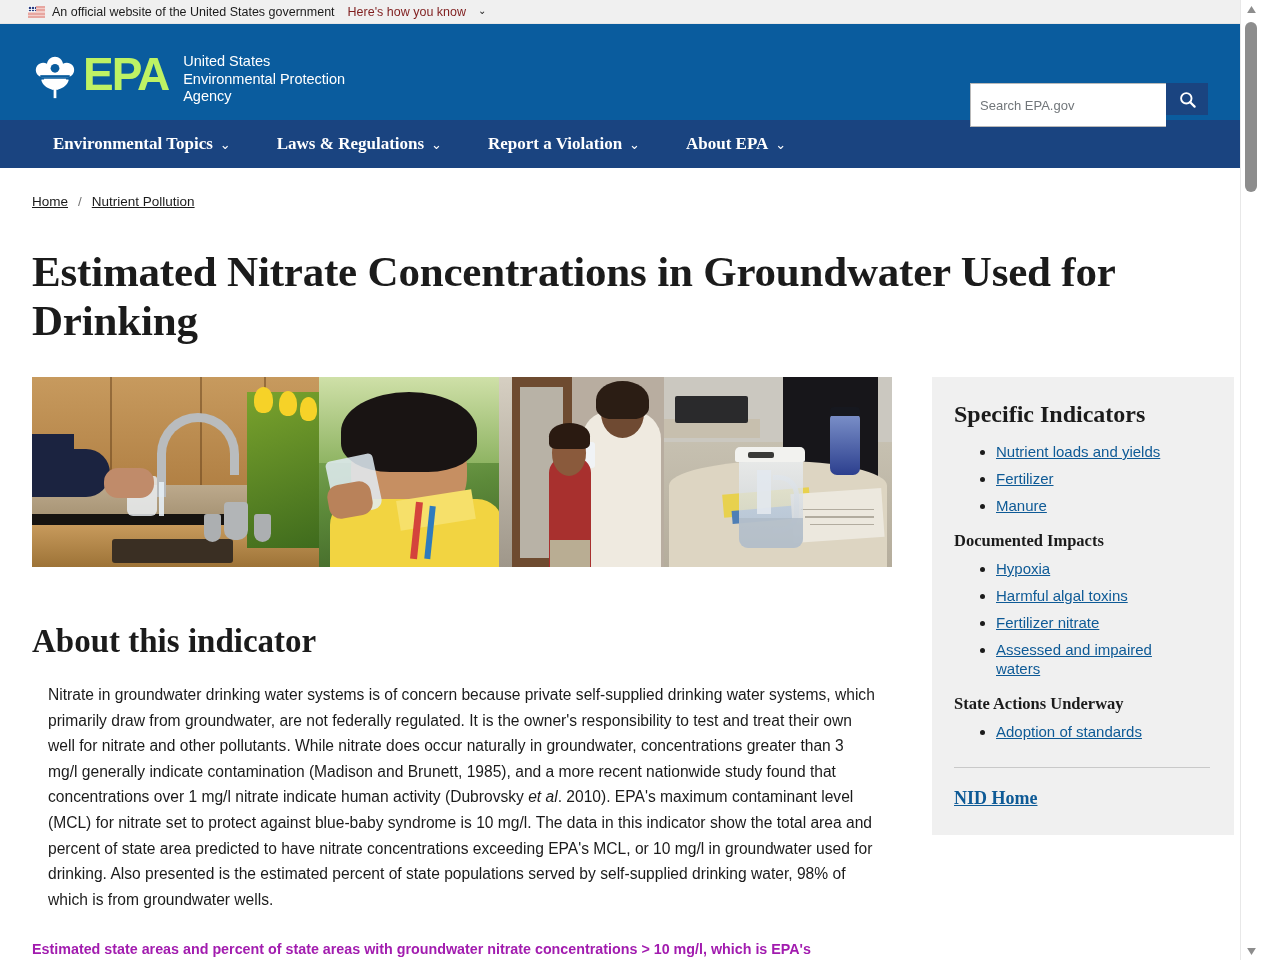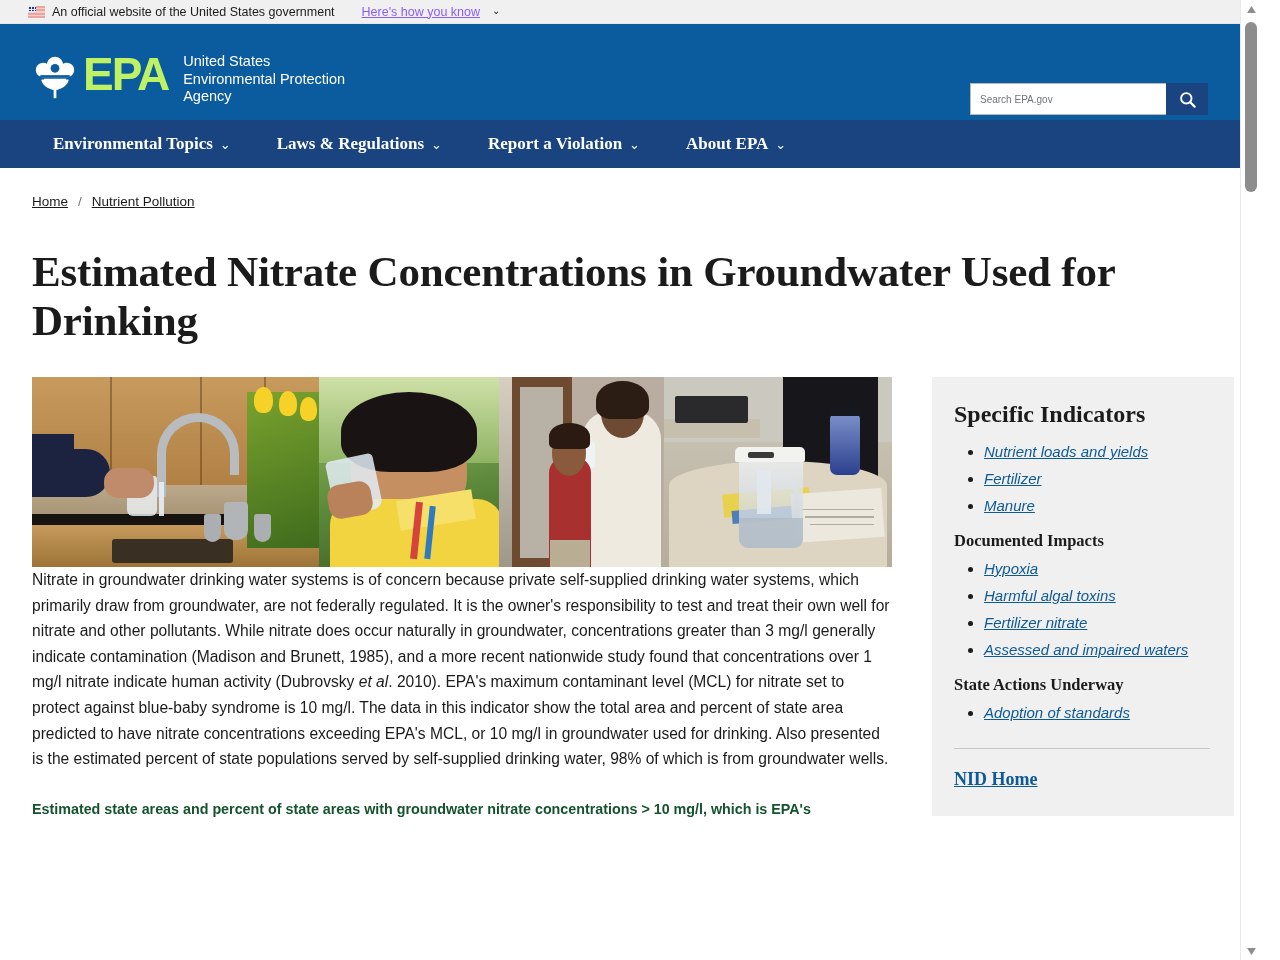--- a/index.html
+++ b/index.html
@@ -21,39 +21,39 @@
   .flag { width:17px; height:12px; position:relative; display:inline-block; flex:none; }
   .flag .stripes { position:absolute; inset:0; background:
       repeating-linear-gradient(to bottom,#e7a6a0 0,#e7a6a0 1.7px,#f3cdc9 1.7px,#f3cdc9 3.4px); }
   .flag .canton { position:absolute; left:0; top:0; width:8px; height:6.8px;
       background:#2a3d82;
       background-image:
         repeating-linear-gradient(to right, rgba(255,255,255,.85) 0 .7px, transparent .7px 1.6px),
         repeating-linear-gradient(to bottom, rgba(255,255,255,.85) 0 .7px, transparent .7px 1.7px);
   }
   .banner-text { white-space:nowrap; }
-  .banner-link { color:#8b5cf6; text-decoration:underline; margin-left:20px; cursor:pointer; }
+  .banner-link { color:#7f1d1d; margin-left:6px; cursor:pointer; }
   .banner-caret { display:inline-block; margin-left:5px; font-size:10px; transform:translateY(-1px); }
 
   
   .epa-header { background:#0a5c9e; height:96px; position:relative; }
   .logo-wrap { position:absolute; left:32px; top:27px; display:flex; align-items:flex-start; gap:9px; }
   .seal { width:46px; height:46px; flex:none; margin-top:3px; }
   .epa-word {
     font-family:"Liberation Sans", sans-serif;
     font-weight:bold; font-size:46px; letter-spacing:-2px; color:#bef264;
     line-height:46px; margin-left:-4px;
   }
   .epa-sub {
     color:#fff; font-size:14.5px; line-height:17.5px; padding-top:2px; margin-left:6px;
   }
   .search-box { position:absolute; right:52px; top:59px; display:flex; height:32px; }
   .search-input {
-    width:196px; height:32px; border:1px solid #b9b9b9; border-right:none; outline:none;
-    font-size:10px; padding:0 9px; color:#1b1b1b; background:#fff;
+    width:196px; height:44px; border:1px solid #b9b9b9; border-right:none; outline:none;
+    font-size:13px; padding:0 9px; color:#1b1b1b; background:#fff;
     font-family:"Liberation Sans", sans-serif;
   }
   .search-input::placeholder { color:#71767a; }
   .search-btn {
     width:42px; height:32px; background:#1a4480; border:none; cursor:pointer;
     display:flex; align-items:center; justify-content:center;
   }
 
   
   .main-nav { background:#1a4480; height:48px; display:flex; align-items:center; padding-left:53px; }
@@ -161,31 +161,31 @@
   .p4-bottle { position:absolute; right:14%; top:20%; width:30px; height:60px; background:linear-gradient(180deg,#7a8fc8,#2c3f8e); border-radius:4px 4px 7px 7px; }
   .p4-bcap { position:absolute; right:14%; top:16%; width:30px; height:9px; background:#16181f; border-radius:4px 4px 0 0; }
   .p4-yellow { position:absolute; left:26%; bottom:28%; width:38%; height:12%; background:#e8d14e; transform:rotate(-5deg); }
   .p4-blue { position:absolute; left:30%; bottom:24%; width:30%; height:7%; background:#4f7fb5; transform:rotate(-5deg); }
 
   
   .h2-title {
     font-family:"Liberation Serif", serif; font-weight:bold; font-size:33px;
     color:#1b1b1b; margin:56px 0 22px 0;
   }
-  .body-p { font-size:15.6px; line-height:25.6px; color:#1b1b1b; max-width:862px; margin:0; }
-  .body-bold { font-size:14.3px; line-height:23px; font-weight:bold; color:#14532d; max-width:862px; margin:26px 0 0 0; }
+  .body-p { font-size:15.6px; line-height:25.6px; color:#1b1b1b; max-width:862px; margin:16px; }
+  .body-bold { font-size:14.3px; line-height:23px; font-weight:bold; color:#a21caf; max-width:862px; margin:26px 0 0 0; }
   .body-p i { font-style:italic; }
 
   
   .sidebar { background:#f0f0f0; padding:24px 24px 26px 22px; width:302px; }
   .side-h2 { font-family:"Liberation Serif", serif; font-weight:bold; font-size:24px; margin:0 0 14px 0; color:#1b1b1b; }
   .side-h3 { font-family:"Liberation Serif", serif; font-weight:bold; font-size:16.5px; margin:16px 0 6px 0; color:#1b1b1b; }
   .side-h3.first { margin-top:0; }
   .side-list { margin:0; padding-left:26px; }
-  .side-list li { margin:8px 4px; font-size:15px; line-height:19px;font-style:italic; }
+  .side-list li { margin:8px 16px; font-size:15px; line-height:19px; }
   .side-list li::marker { color:#1b1b1b; }
   .side-link { color:#0e5a96; text-decoration:underline; cursor:pointer; }
   .side-hr { border:none; border-top:1px solid #c9c9c9; margin:26px 0 20px 0; }
   .nid-home { font-family:"Liberation Serif", serif; font-weight:bold; font-size:18px;
     color:#0e5a96; text-decoration:underline; cursor:pointer; display:inline-block; }
 
   
   .scrollbar { position:absolute; right:0; top:0; width:20px; height:960px; background:#fff; border-left:1px solid #e8e8e8; }
   .sb-arrow { width:20px; height:18px; display:flex; align-items:center; justify-content:center; }
   .sb-track { position:absolute; top:18px; bottom:18px; left:0; width:20px; }
@@ -340,20 +340,21 @@
           <div class="p4-bcap"></div>
           <div class="p4-handle"></div>
           <div class="p4-jug"></div>
           <div class="p4-water"></div>
           <div class="p4-funnel"></div>
           <div class="p4-lid"></div>
           <div class="p4-lidslot"></div>
         </div>
       </div>
 
+      <h2 class="h2-title">About this indicator</h2>
 
       <p class="body-p"><span>Nitrate in groundwater drinking water systems is of concern because private self-supplied drinking water systems, which primarily draw from groundwater, are not federally regulated. It is the owner's responsibility to test and treat their own well for nitrate and other pollutants. While nitrate does occur naturally in groundwater, concentrations greater than 3 mg/l generally indicate contamination (Madison and Brunett, 1985), and a more recent nationwide study found that concentrations over 1 mg/l nitrate indicate human activity (Dubrovsky </span><i>et al</i><span>. 2010). EPA's maximum contaminant level (MCL) for nitrate set to protect against blue-baby syndrome is 10 mg/l. The data in this indicator show the total area and percent of state area predicted to have nitrate concentrations exceeding EPA's MCL, or 10 mg/l in groundwater used for drinking. Also presented is the estimated percent of state populations served by self-supplied drinking water, 98% of which is from groundwater wells.</span></p>
 
       <p class="body-bold">Estimated state areas and percent of state areas with groundwater nitrate concentrations &gt; 10 mg/l, which is EPA's</p>
     </div>
 
     <div class="col-side">
       <div class="sidebar">
         <div class="side-h2">Specific Indicators</div>
 

